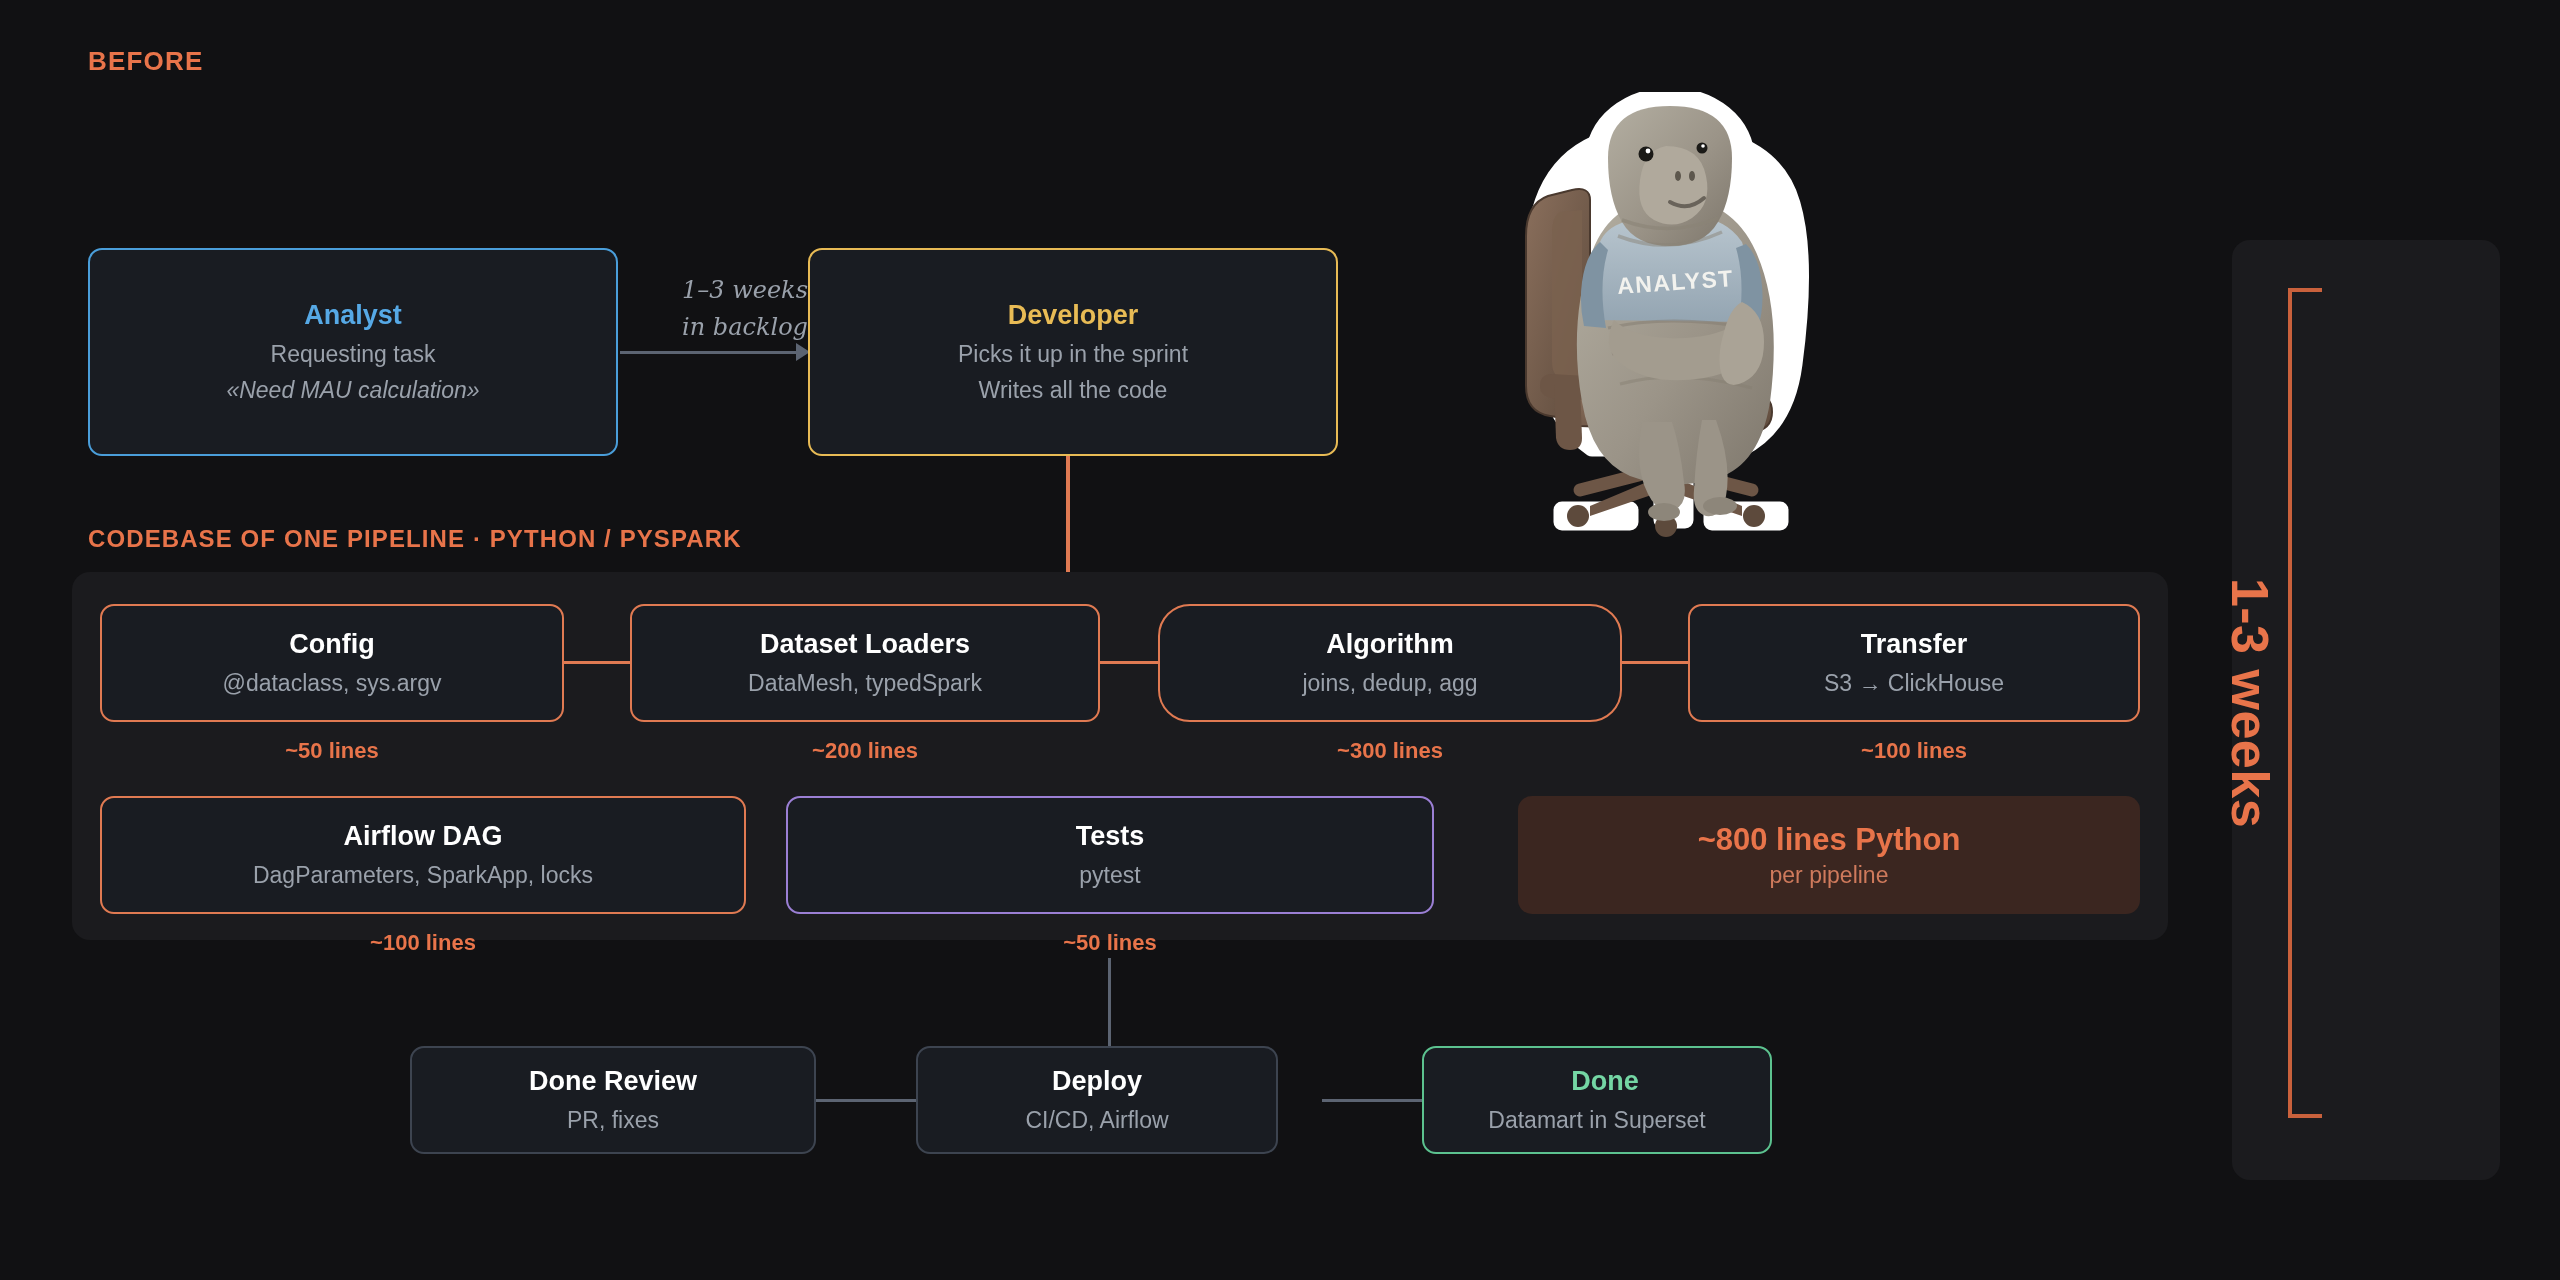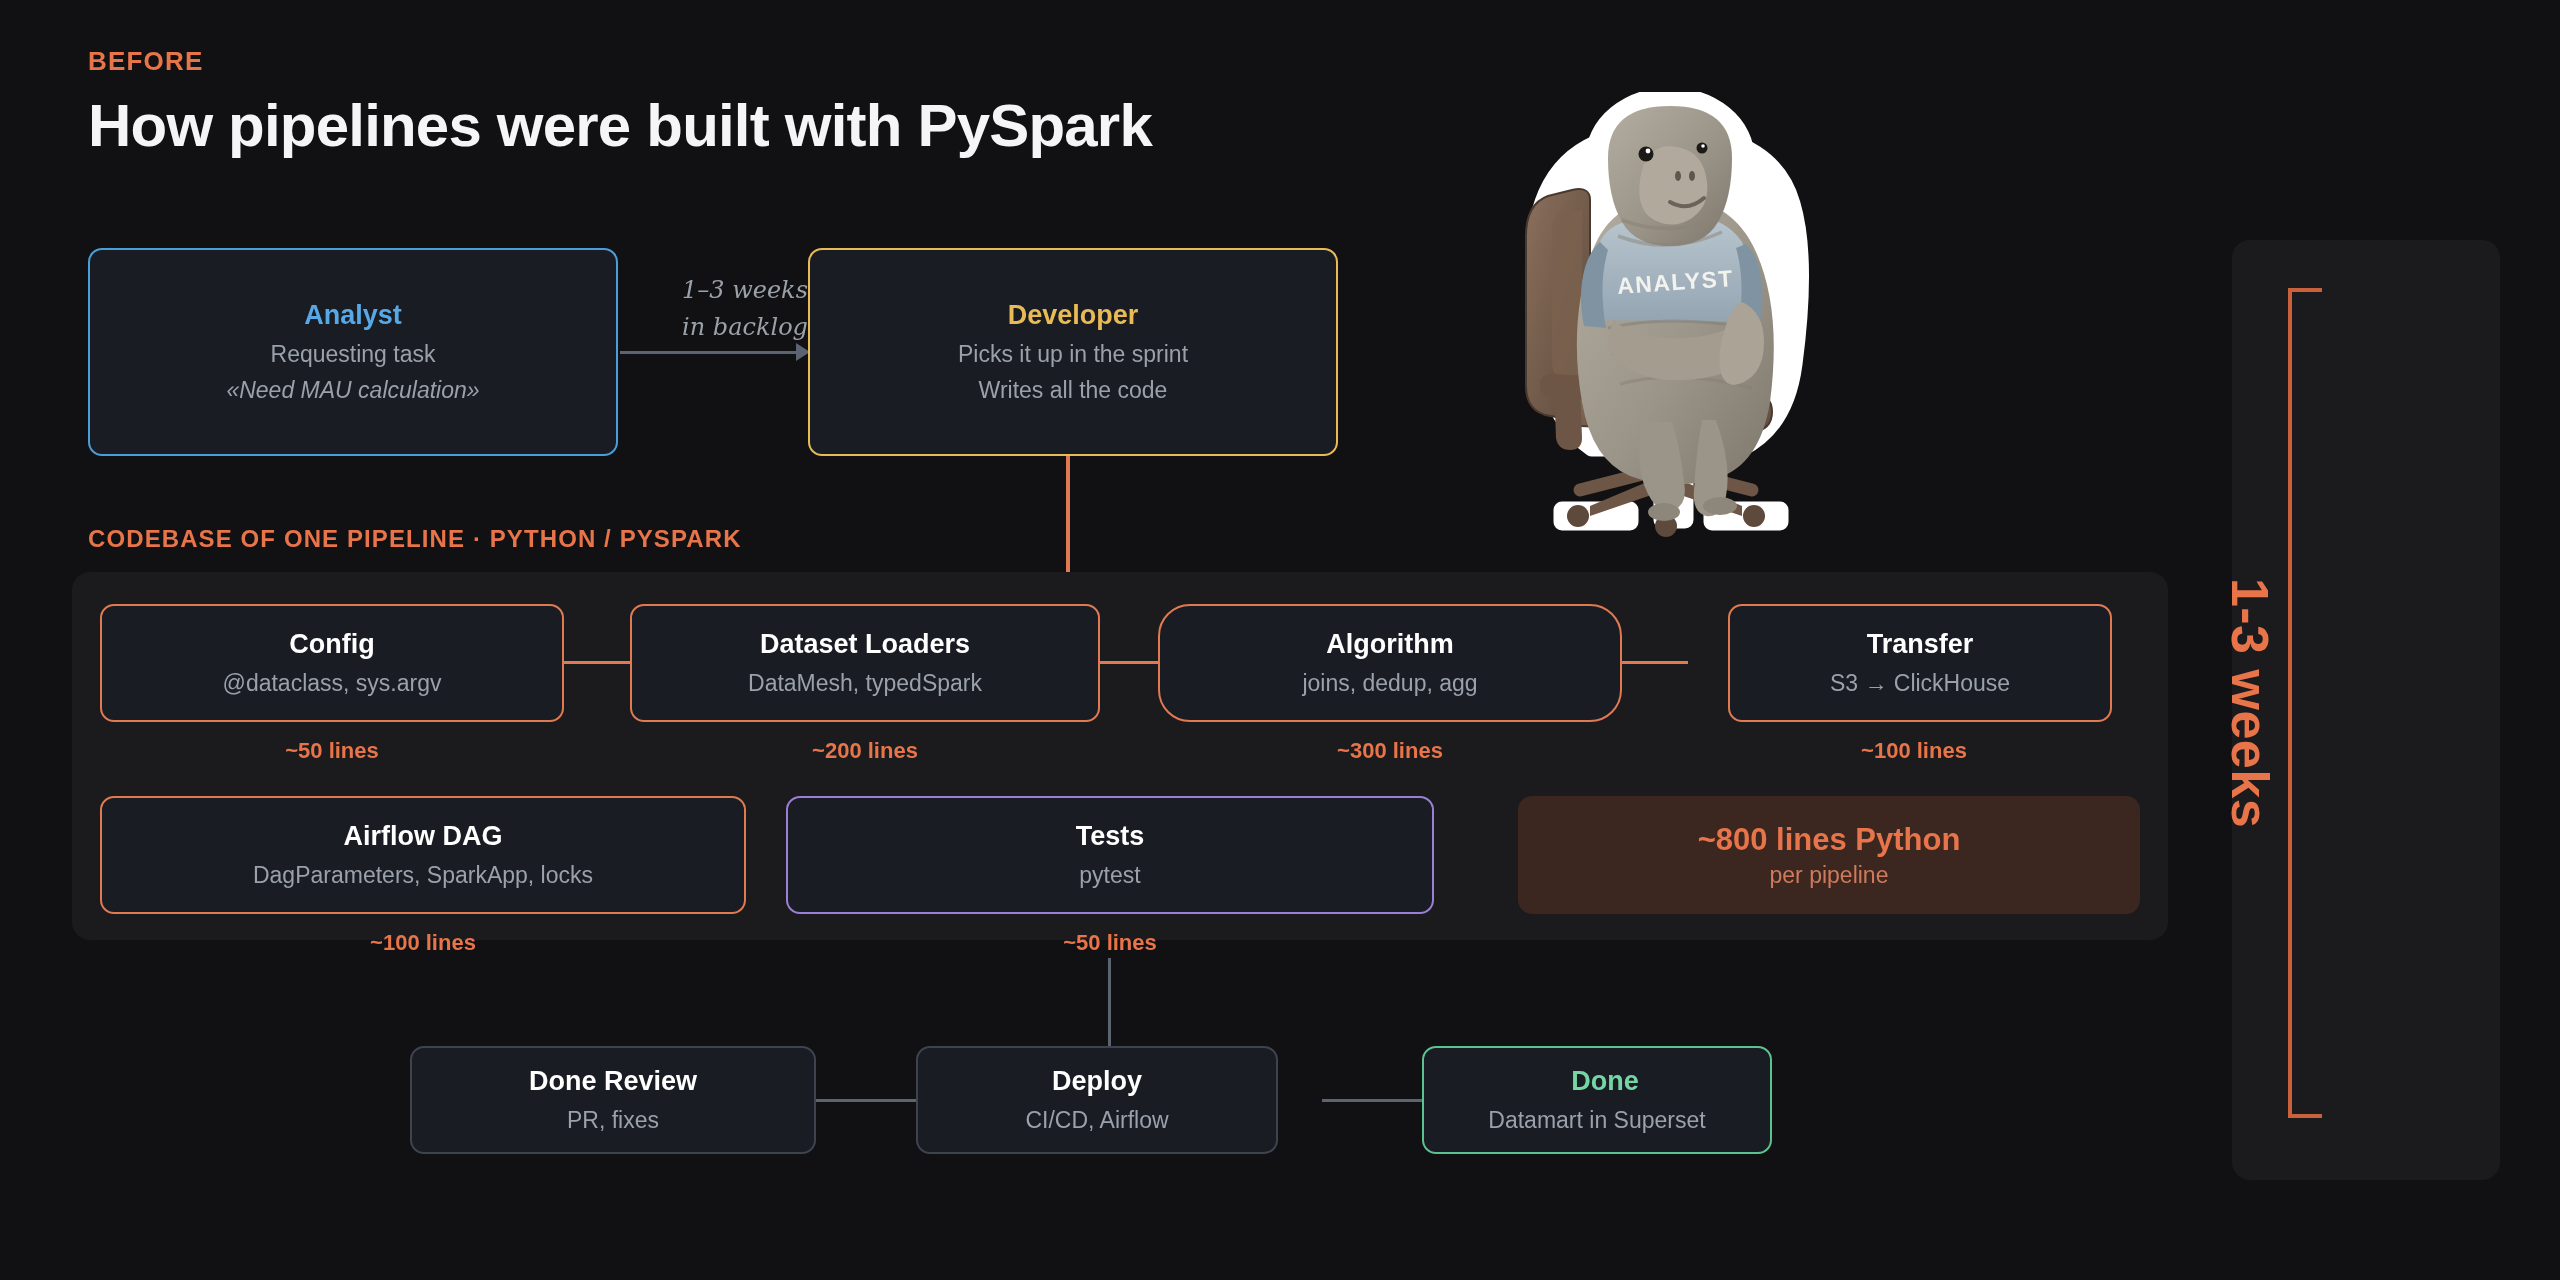--- a/index.html
+++ b/index.html
@@ -121,21 +121,21 @@
     position: absolute; left: 72px; top: 572px;
     width: 2096px; height: 368px;
     background: #1b1b1e;
     border-radius: 18px;
   }
 
   
   #node-config   { left: 100px;  top: 604px; width: 464px; height: 118px; }
   #node-loaders  { left: 630px;  top: 604px; width: 470px; height: 118px; }
   #node-algo     { left: 1158px; top: 604px; width: 464px; height: 118px; border-radius: 32px; }
-  #node-transfer { left: 1688px; top: 604px; width: 384px; height: 118px; margin-left: 40px; }
+  #node-transfer { left: 1688px; top: 604px; width: 452px; height: 118px; }
 
   
   #node-airflow  { left: 100px;  top: 796px; width: 646px; height: 118px; }
   #node-tests    { left: 786px;  top: 796px; width: 648px; height: 118px; }
 
   #node-total {
     position: absolute; left: 1518px; top: 796px; width: 622px; height: 118px;
     background: #3b2620;
     border: none; border-radius: 14px;
     display: flex; flex-direction: column;
@@ -220,21 +220,20 @@
     position: absolute; left: 1480px; top: 92px;
     width: 380px; height: 480px;
   }
   #mascot svg { width: 100%; height: 100%; display: block; }
 </style>
 </head>
 <body>
 
 <div id="header">
   <div id="kicker">BEFORE</div>
-  <div id="page-title">How pipelines were built with PySpark</div>
 </div>
 
 <div class="node blue" id="node-analyst">
   <div class="n-title">Analyst</div>
   <div class="n-sub">Requesting task</div>
   <div class="n-sub italic">«Need MAU calculation»</div>
 </div>
 
 <div id="arrow-label">
   <div>1–3 weeks</div>

